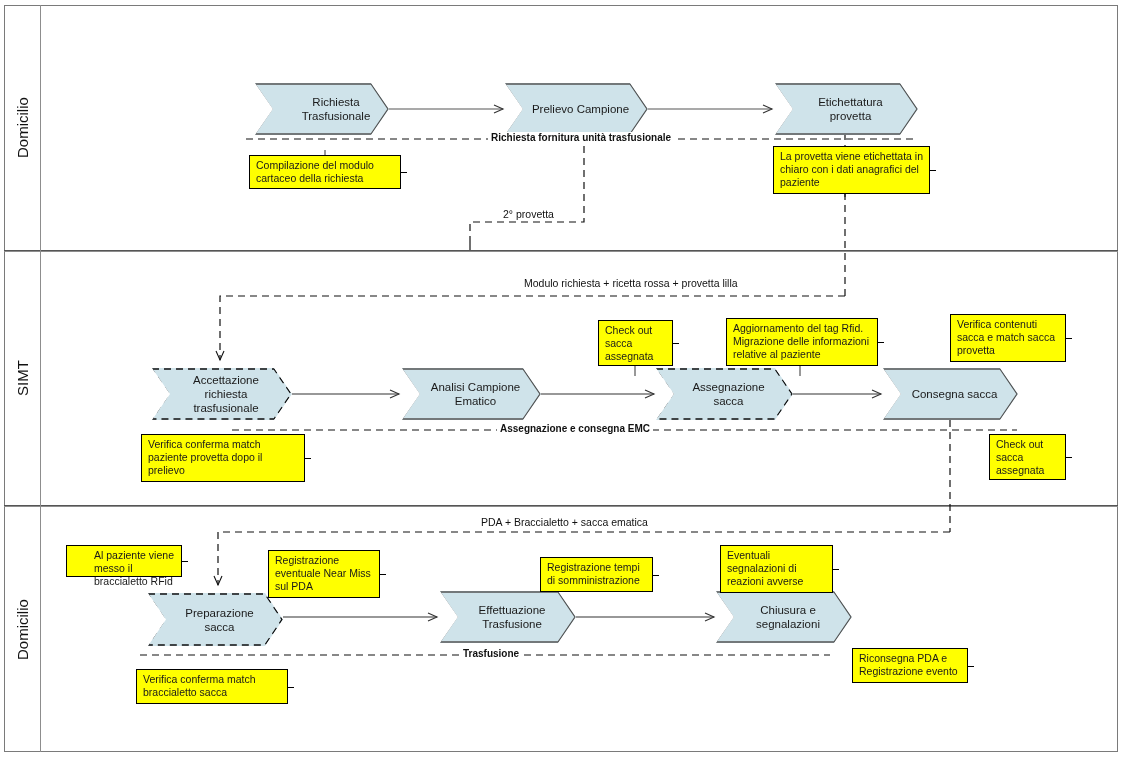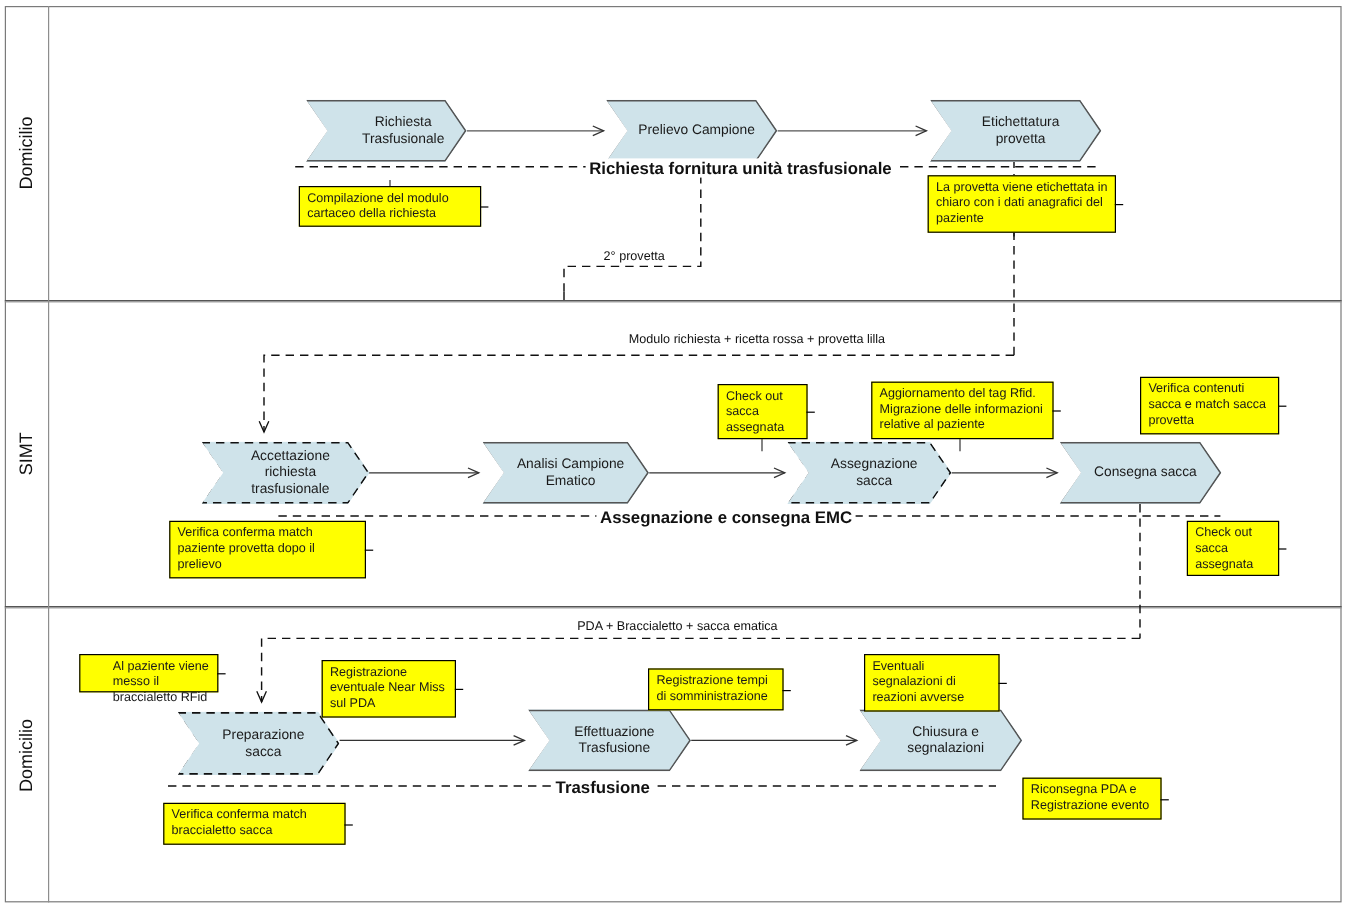--- a/index.html
+++ b/index.html
@@ -33,21 +33,21 @@
 
   
   .note{position:absolute;box-sizing:border-box;background:#ffff00;
         border:1px solid #000;padding:3px 5px 3px 6px;
         font-size:10.5px;line-height:13px;color:#1a1a1a;}
   .note .tick{position:absolute;right:-7px;top:50%;width:7px;height:0;
               border-top:1px solid #000;}
 
   
   .elabel{position:absolute;font-size:10.5px;color:#111;white-space:nowrap;background:#fff;padding:0 3px;}
-  .elabel.bold{font-weight:bold;font-size:14px;}
+  .elabel.bold{font-weight:bold;font-size:10px;}
   svg.edges{position:absolute;left:0;top:0;width:1124px;height:758px;overflow:visible;}
 </style>
 </head>
 <body>
 
 <div id="diagram">
 
   <div class="frame"></div>
   <div class="lane-div d1" style="left:4px;top:250px;"></div>
   <div class="lane-div d2" style="left:4px;top:505px;"></div>
@@ -116,21 +116,21 @@
     <span style="white-space:pre-line;">Prelievo Campione</span>
   </div>
 
   <div class="chev" style="left:775px;top:83px;width:143px;height:52px;">
     <svg class="chev-outline" viewBox="0 0 143 52" preserveAspectRatio="none">
       <polygon points="0,1 125,1 142,26 125,51 0,51 17,26" fill="none" stroke="#555" stroke-width="1.3"></polygon>
     </svg>
     <span style="white-space:pre-line;">Etichettatura provetta</span>
   </div>
 
-  <div class="chev" style="left:168px;top:368px;width:140px;height:52px;align-items:center;">
+  <div class="chev" style="left:152px;top:368px;width:140px;height:52px;align-items:center;">
     <svg class="chev-outline" viewBox="0 0 140 52" preserveAspectRatio="none">
       <polygon points="0,1 122,1 139,26 122,51 0,51 17,26" fill="none" stroke="#111" stroke-width="1.3" stroke-dasharray="7,5"></polygon>
     </svg>
     <span style="white-space:pre-line;">Accettazione richiesta
 trasfusionale</span>
   </div>
 
   <div class="chev" style="left:402px;top:368px;width:139px;height:52px;">
     <svg class="chev-outline" viewBox="0 0 139 52" preserveAspectRatio="none">
       <polygon points="0,1 121,1 138,26 121,51 0,51 17,26" fill="none" stroke="#555" stroke-width="1.3"></polygon>

